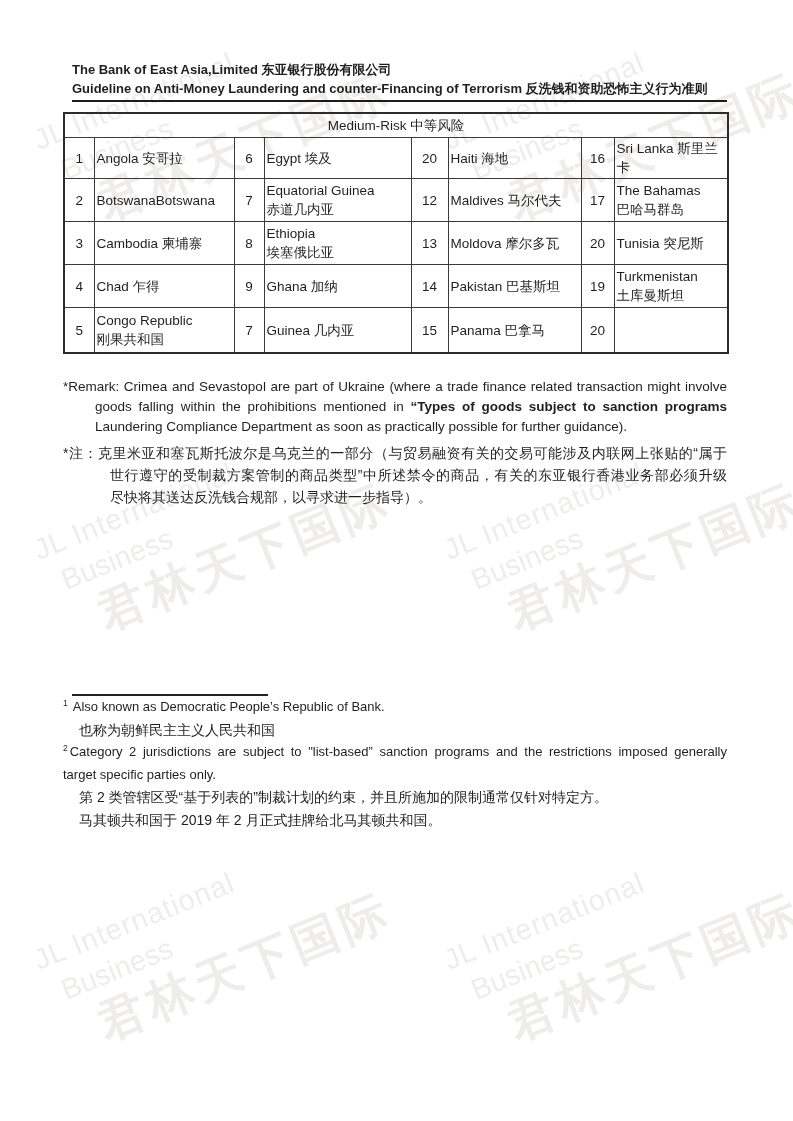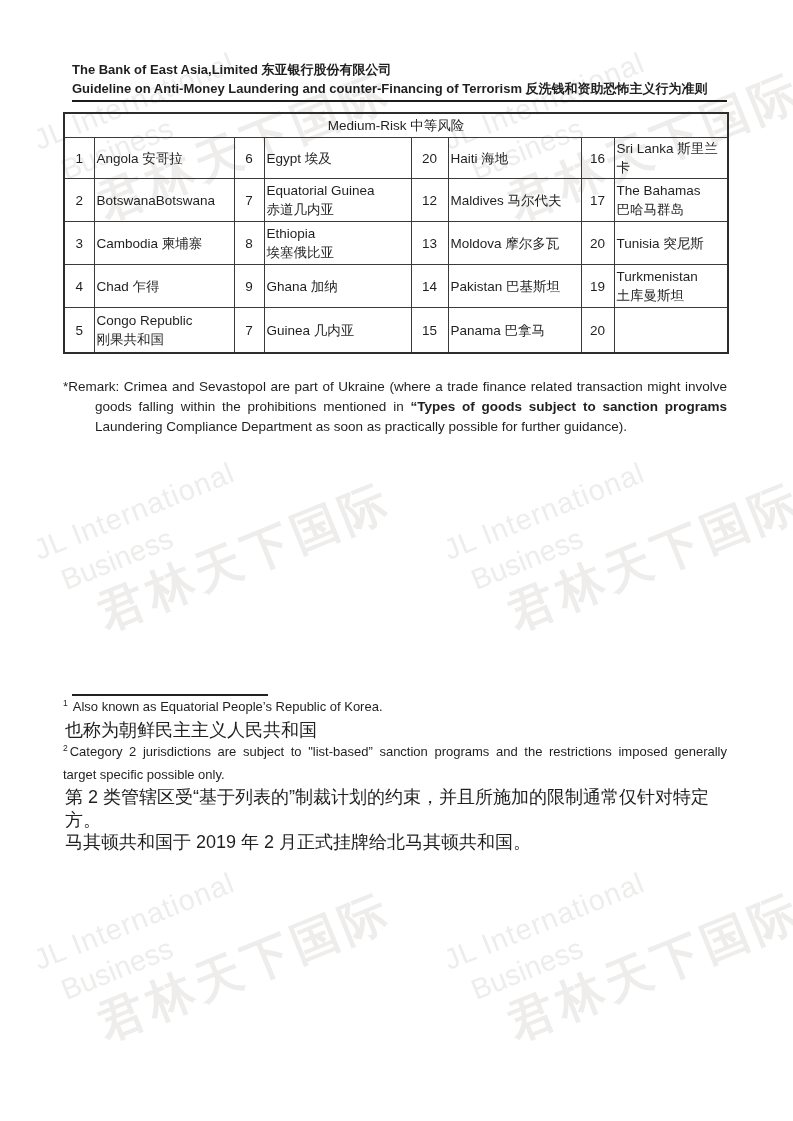--- a/index.html
+++ b/index.html
@@ -51,21 +51,21 @@
   .remark-zh .zline{line-height:22px;text-align:justify;text-align-last:justify;}
   .remark-zh .zline.first{text-indent:-47px;}
   .remark-zh .zline.last{text-align:left;text-align-last:left;}
   
   .footnotes{position:absolute;left:63px;top:694px;width:664px;font-size:13px;}
   .fn-rule{width:196px;margin-left:9px;border-top:2px solid #222;height:0;}
   .fn-line{line-height:22.5px;}
   .fn-line sup{font-size:8.5px;vertical-align:super;line-height:0;margin-right:5px;}
   .fn-line.sp2 sup{margin-right:2px;}
   .fn-just{text-align:justify;text-align-last:justify;}
-  .fn-zh{margin-left:2px;font-size:18px;}
+  .fn-zh{margin-left:16px;font-size:14px;}
 </style>
 </head>
 <body>
 
 <div class="wm wm1">
   <div class="l1">JL International</div>
   <div class="l2">Business</div>
   <div class="l3">君林天下国际</div>
 </div>
 <div class="wm wm2">
@@ -173,25 +173,30 @@
     </tr>
   </tbody>
     </table>
 
   <div class="remark">
     <div class="remark-en">
       <div class="rline first"><b style="font-weight:normal">*Remark:</b><span> Crimea and Sevastopol are part of Ukraine (where a trade finance related transaction might involve</span></div>
       <div class="rline"><span>goods falling within the prohibitions mentioned in </span><b>“Types of goods subject to sanction programs</b></div>
       <div class="rline last"><span>Laundering Compliance Department as soon as practically possible for further guidance).</span></div>
     </div>
+    <div class="remark-zh">
+      <div class="zline first"><span>*注：</span><span>克里米亚和塞瓦斯托波尔是乌克兰的一部分（与贸易融资有关的交易可能涉及内联网上张贴的“属于</span></div>
+      <div class="zline"><span>世行遵守的受制裁方案管制的商品类型”中所述禁令的商品，有关的东亚银行香港业务部必须升级</span></div>
+      <div class="zline last"><span>尽快将其送达反洗钱合规部，以寻求进一步指导）。</span></div>
+    </div>
   </div>
 
   <div class="footnotes">
     <div class="fn-rule"></div>
-    <div class="fn-line"><sup>1</sup><span>Also known as Equatorial People’s Republic of Korea.</span></div>
+    <div class="fn-line"><sup>1</sup><span>Also known as Democratic People’s Republic of Bank.</span></div>
     <div class="fn-line fn-zh">也称为朝鲜民主主义人民共和国</div>
     <div class="fn-line sp2 fn-just"><sup>2</sup><span>Category 2 jurisdictions are subject to "list-based” sanction programs and the restrictions imposed generally</span></div>
-    <div class="fn-line">target specific possible only.</div>
+    <div class="fn-line">target specific parties only.</div>
     <div class="fn-line fn-zh">第 2 类管辖区受“基于列表的”制裁计划的约束，并且所施加的限制通常仅针对特定方。</div>
     <div class="fn-line fn-zh">马其顿共和国于 2019 年 2 月正式挂牌给北马其顿共和国。</div>
   </div>
 
 </div>
 
 </body></html>

